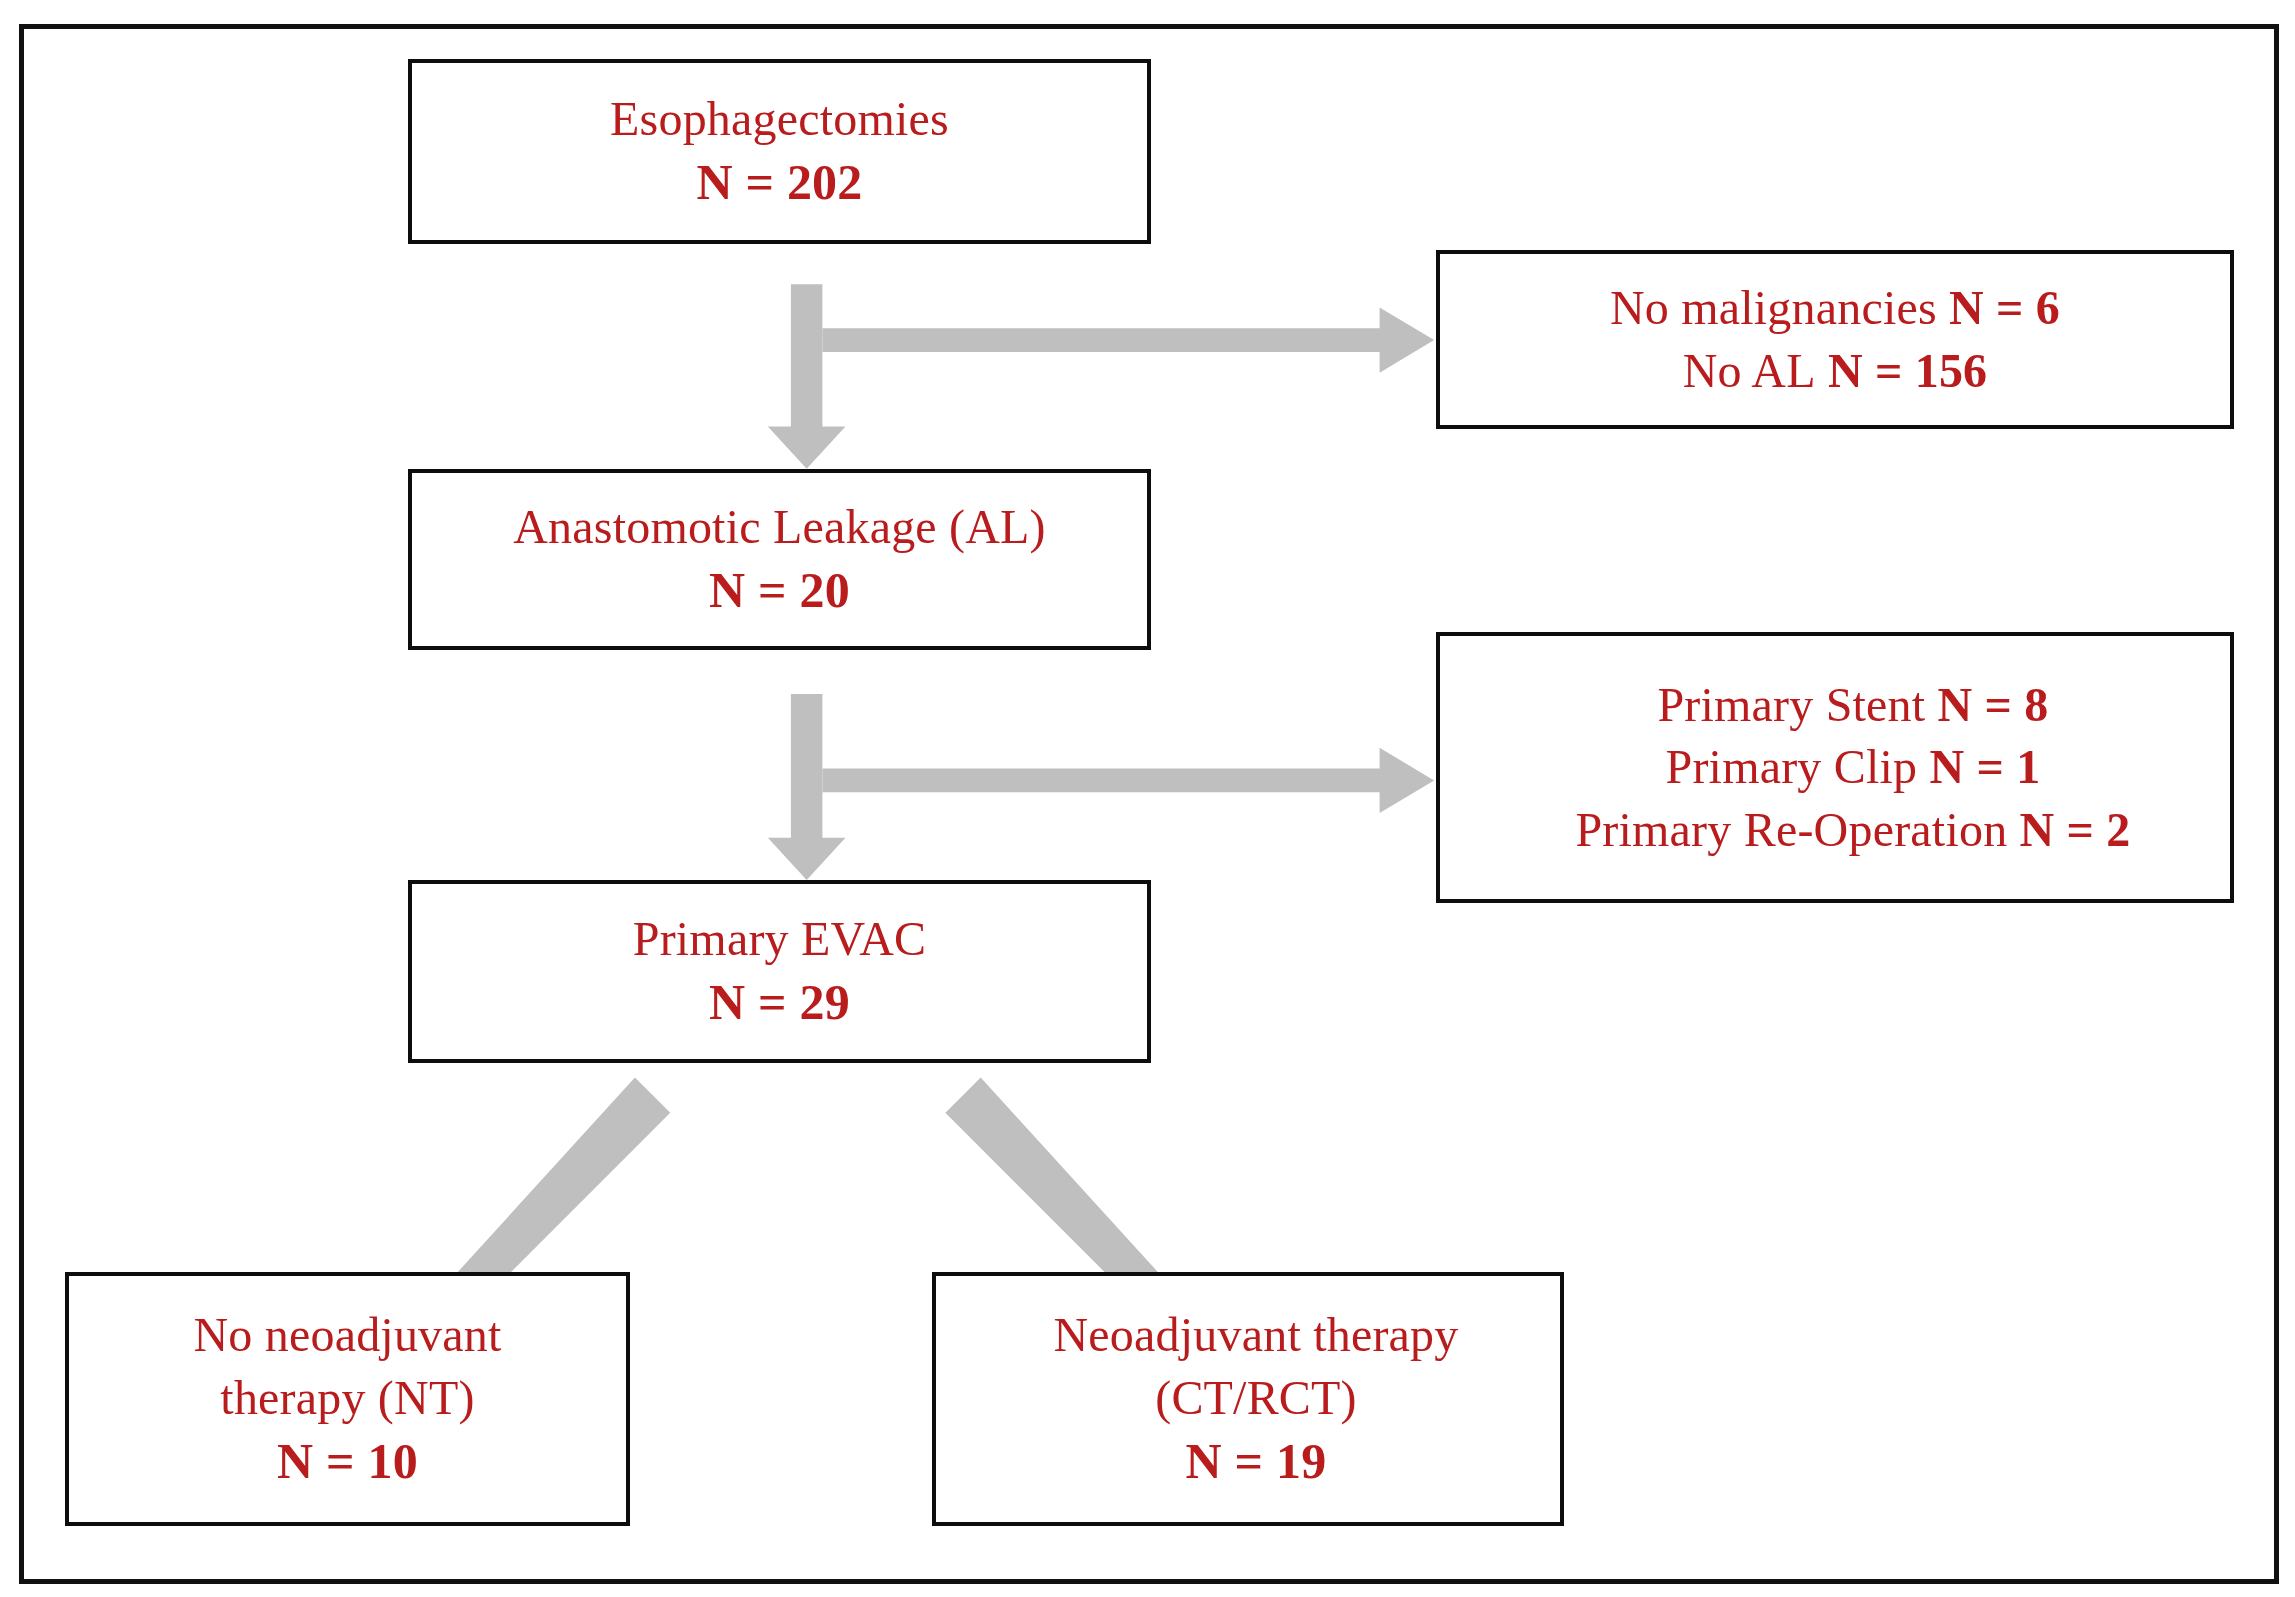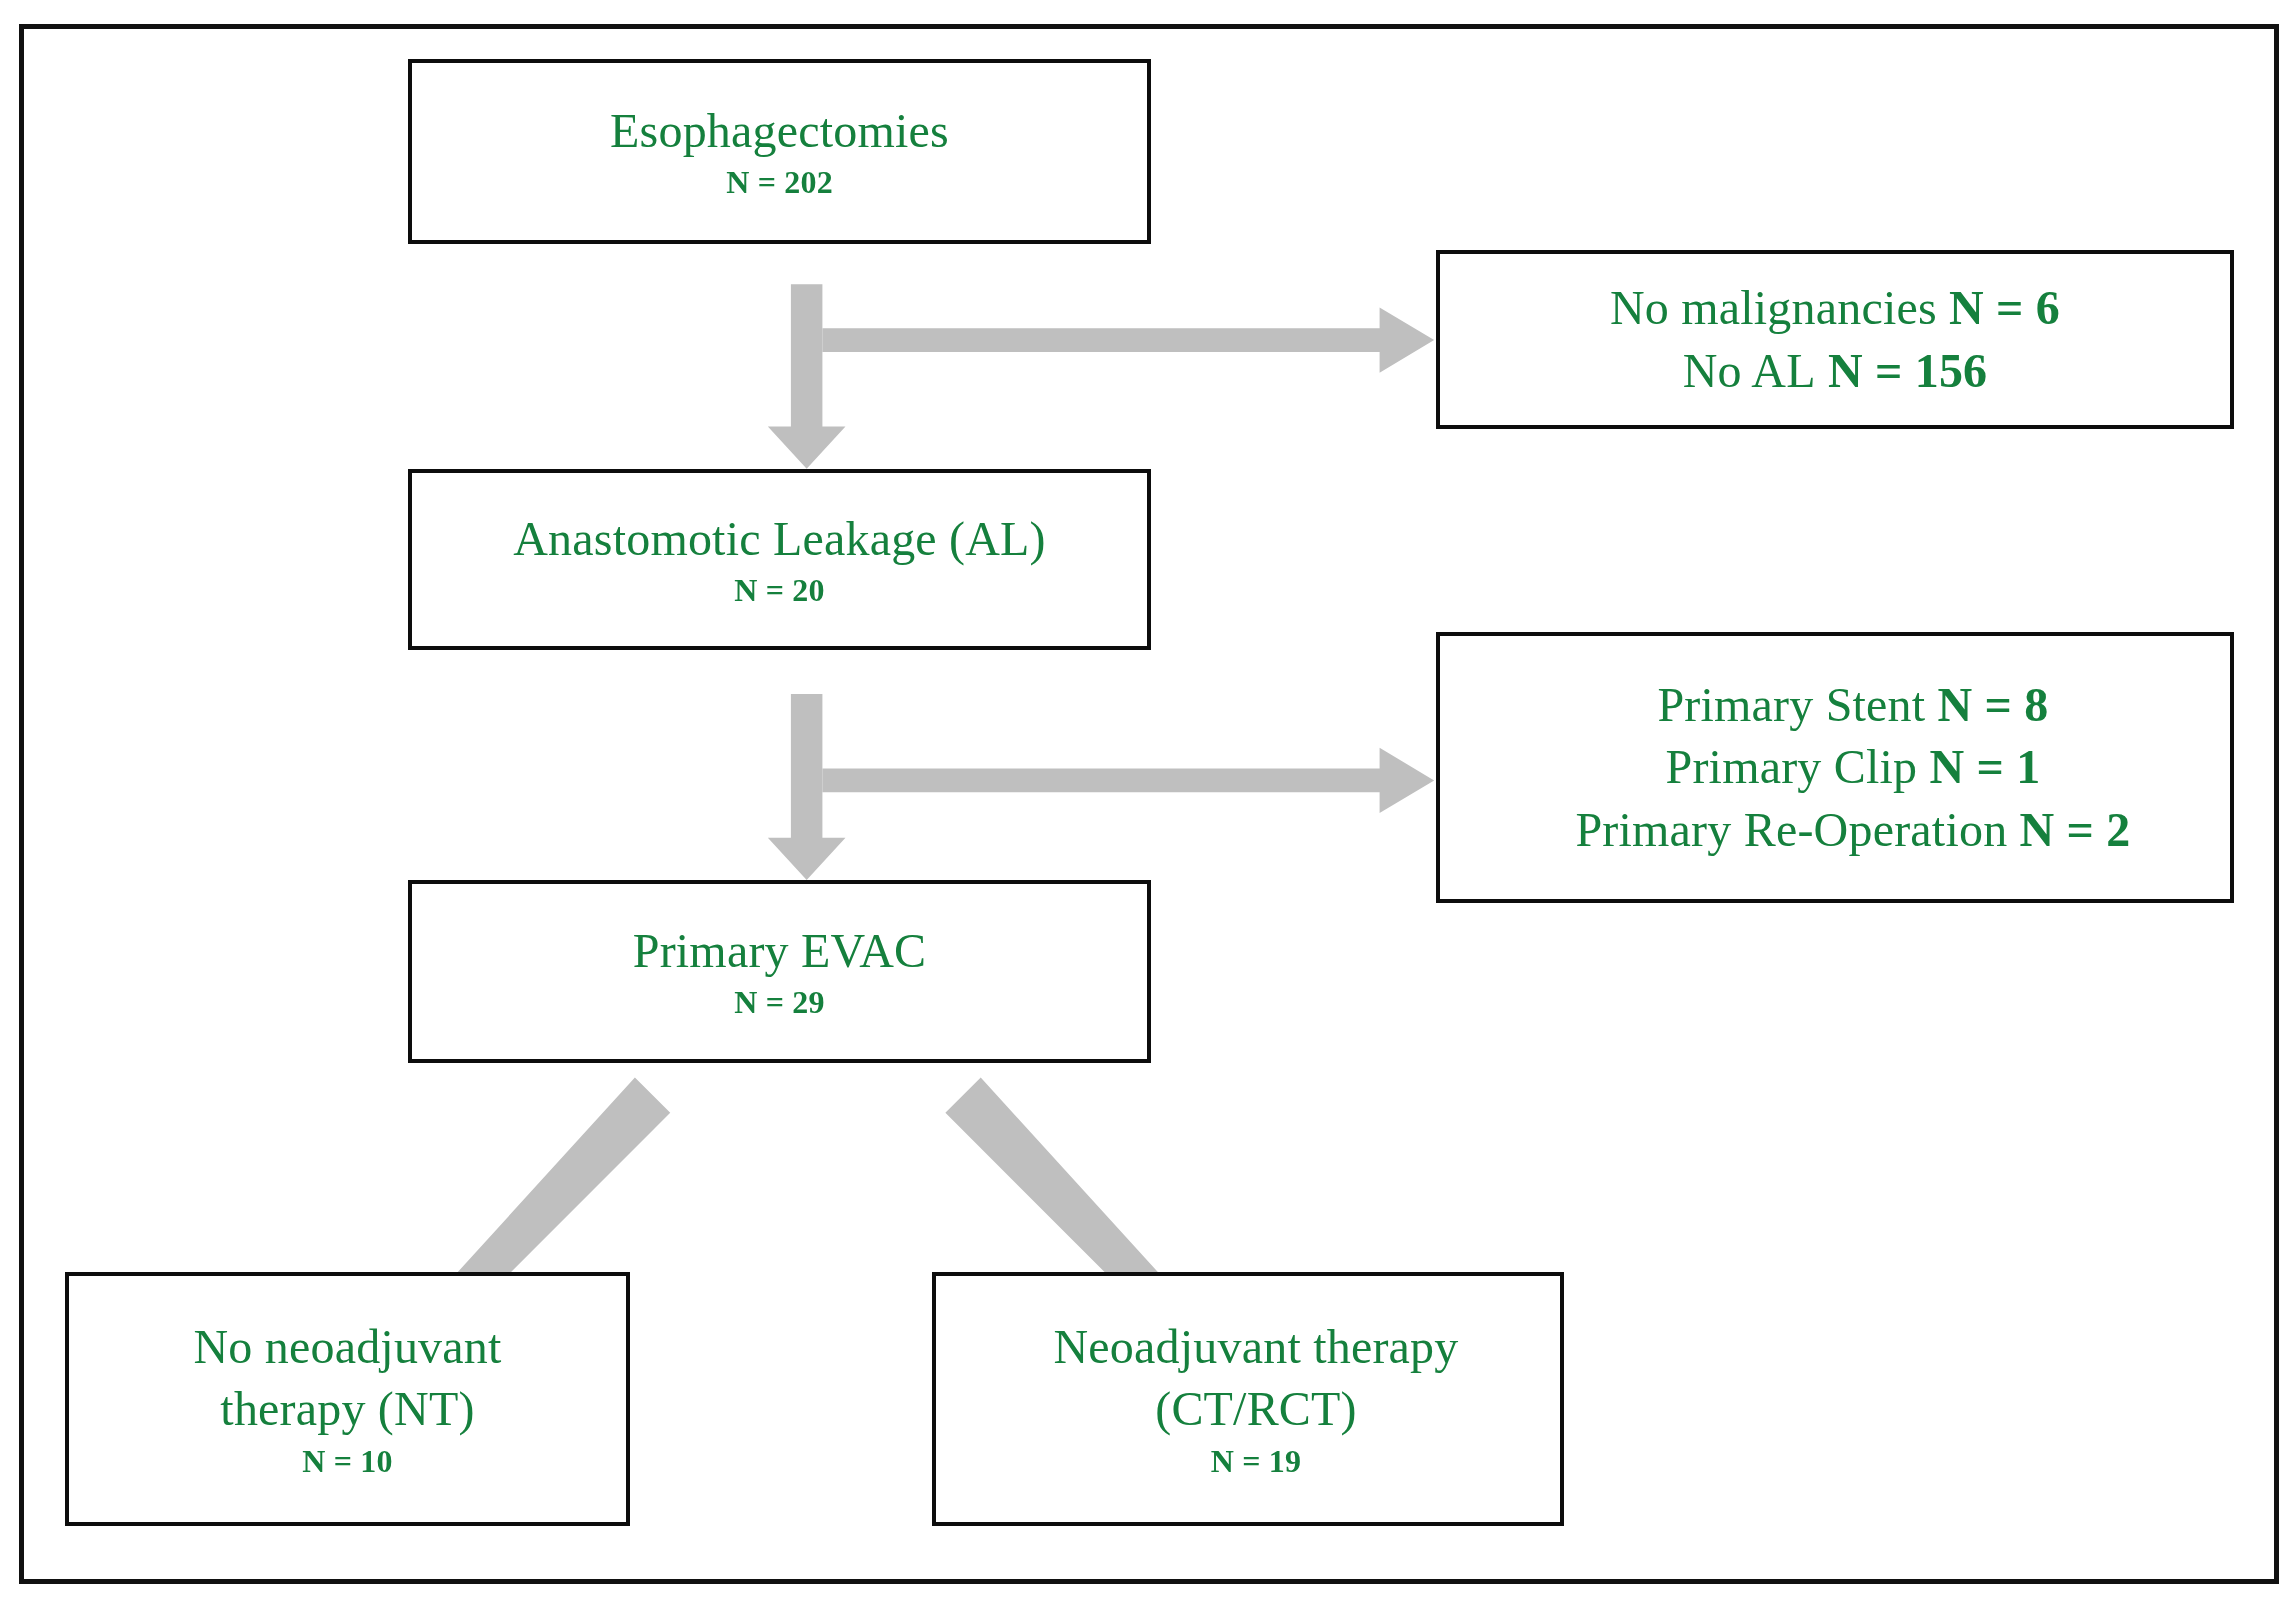--- a/index.html
+++ b/index.html
@@ -27,38 +27,38 @@
   .node {
     position: absolute;
     box-sizing: border-box;
     border: 4.6px solid #0d0d0d;
     background: #ffffff;
     display: flex;
     flex-direction: column;
     align-items: center;
     justify-content: center;
     text-align: center;
-    color: #15803d;
+    color: #b91c1c;
     line-height: 1.30;
   }
   .node .line {
     display: block;
     white-space: nowrap;
     font-size: 48px;
     font-weight: 400;
     letter-spacing: 0.2px;
   }
   .node .line.bold,
   .node .line b {
     font-weight: 700;
     text-align: center;
   }
   .node .line.count {
     font-weight: 700;
-    font-size: 32px;
+    font-size: 50px;
   }
 
   
   #node-esophagectomies { left: 408px;  top: 59px;   width: 743px;  height: 185px; }
   #node-no-malignancies { left: 1436px; top: 250px;  width: 798px; height: 179px; }
   #node-anastomotic     { left: 408px;  top: 469px;  width: 743px;  height: 181px; }
   #node-primary-other   { left: 1436px; top: 632px;  width: 798px; height: 271px; padding-left: 36px; }
   #node-primary-evac    { left: 408px;  top: 880px; width: 743px;  height: 183px; }
   #node-no-nt           { left: 65px;   top: 1272px; width: 565px;  height: 254px; }
   #node-nt              { left: 932px; top: 1272px; width: 632px;  height: 254px; padding-left: 16px; }

